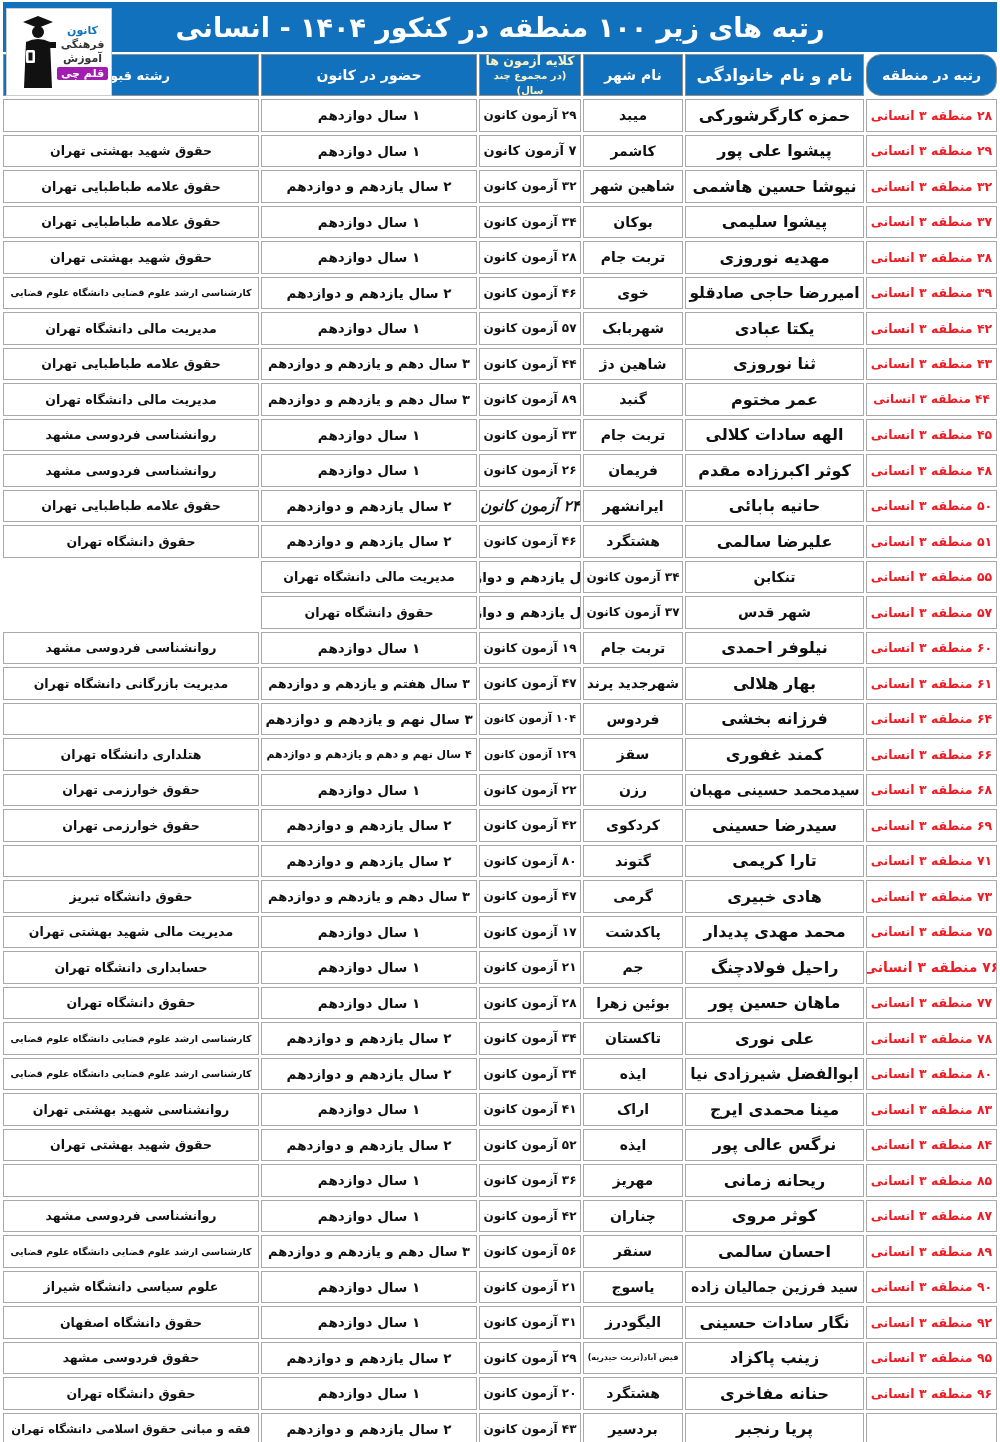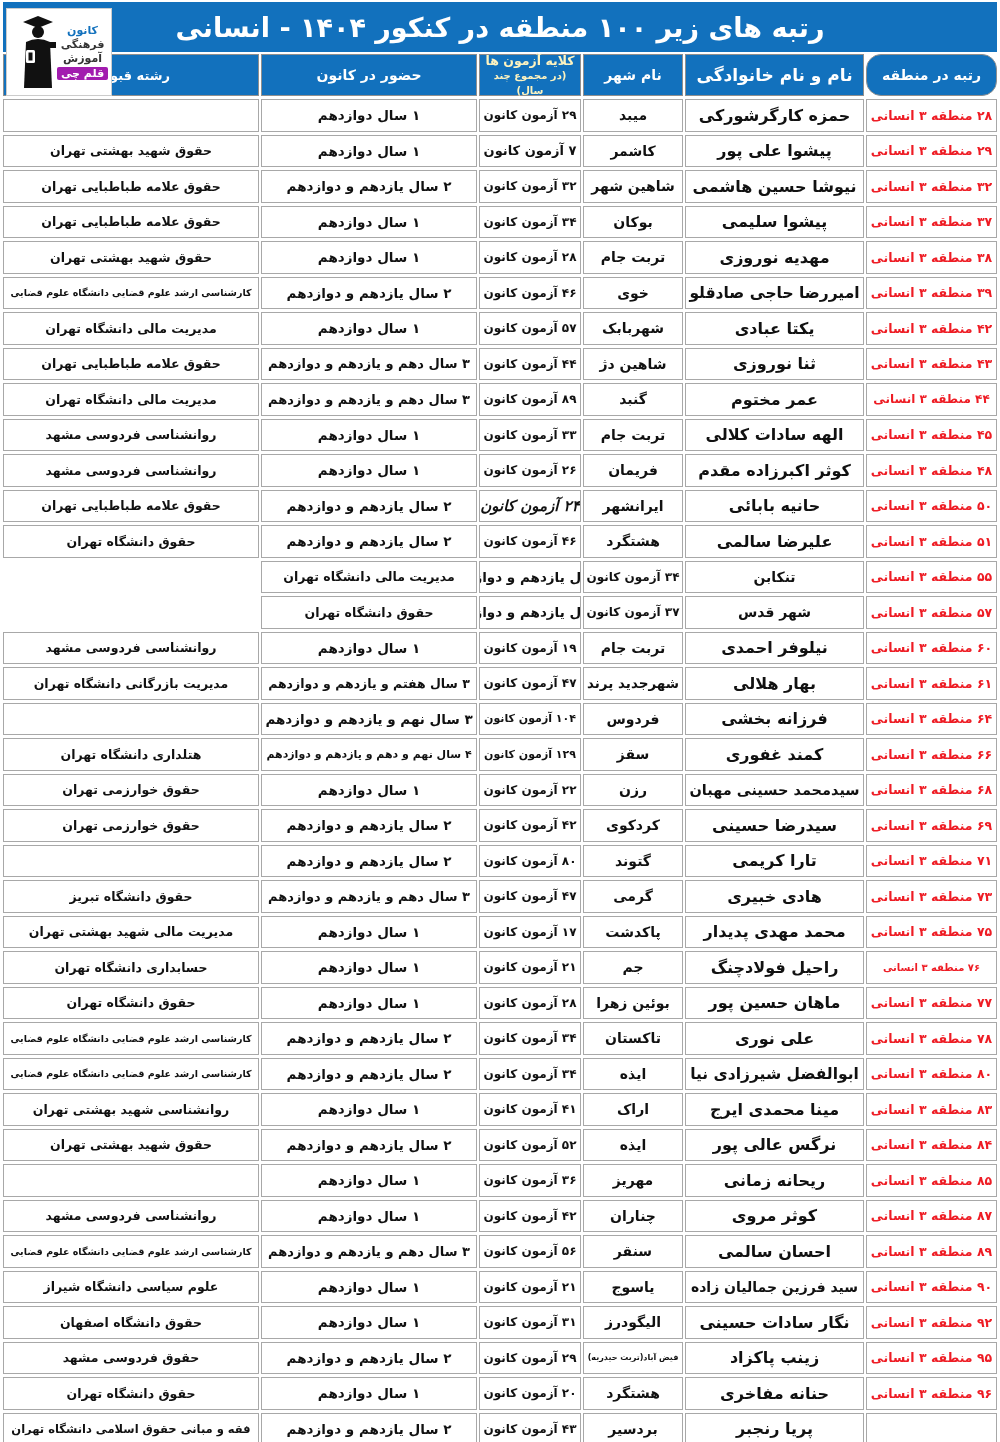--- a/index.html
+++ b/index.html
@@ -597,21 +597,21 @@
         </div>
         <div class="cell presence">
           <span>۱ سال دوازدهم</span>
         </div>
         <div class="cell field">
           <span>مدیریت مالی شهید بهشتی تهران</span>
         </div>
       </div>
       <div class="grid trow">
         <div class="cell rank">
-          <span style="font-size: 10px;">۷۶ منطقه ۳ انسانی</span>
+          <span style="font-size: 14px;">۷۶ منطقه ۳ انسانی</span>
         </div>
         <div class="cell name">
           <span>راحیل فولادچنگ</span>
         </div>
         <div class="cell city">
           <span>جم</span>
         </div>
         <div class="cell exams">
           <span style="font-size: 12px;">۲۱ آزمون کانون</span>
         </div>

